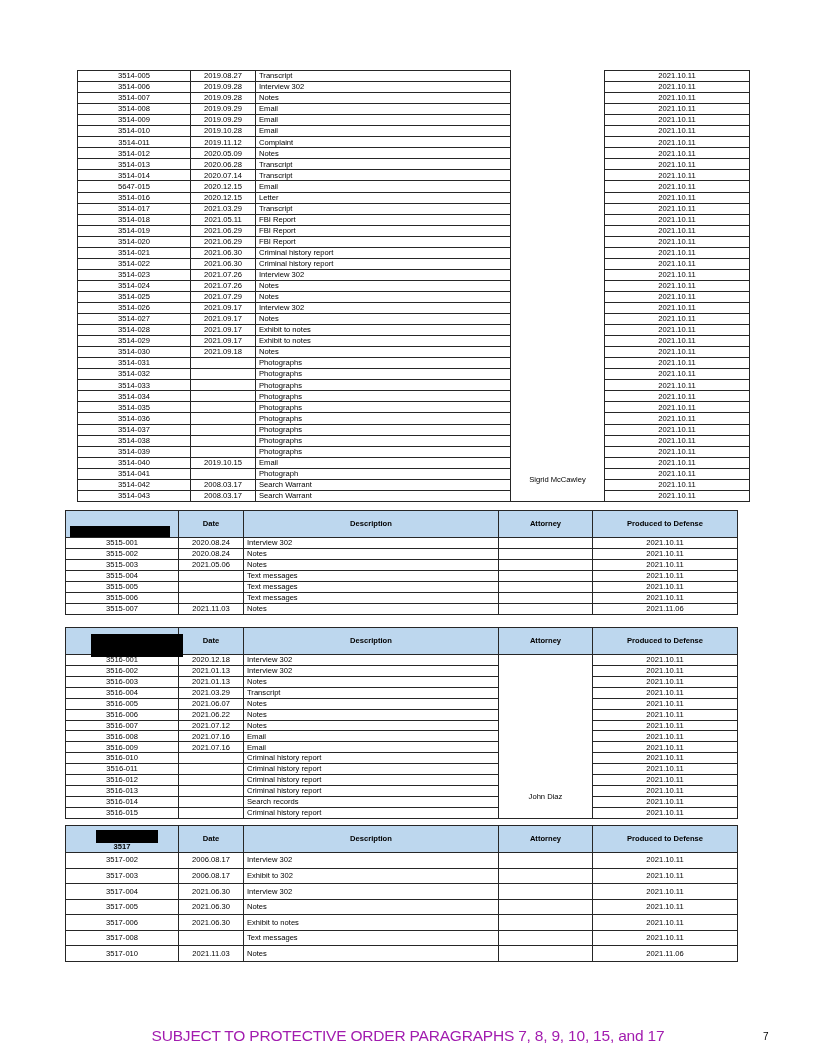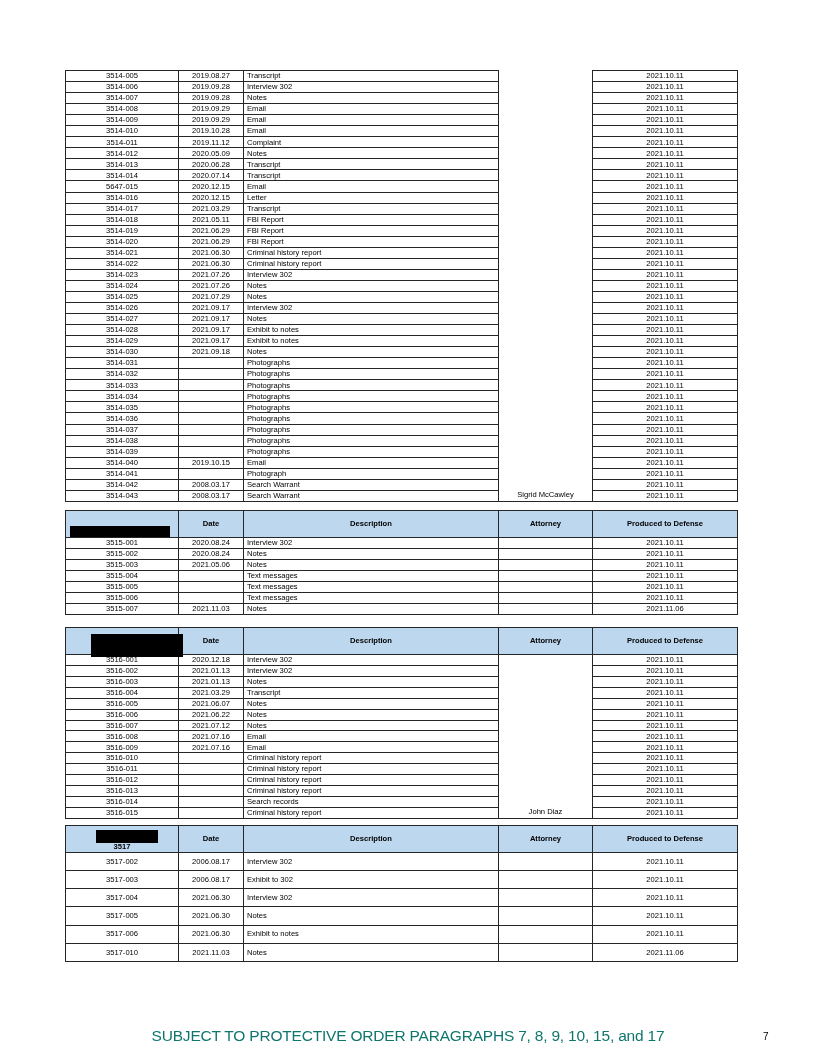--- a/index.html
+++ b/index.html
@@ -18,35 +18,35 @@
     overflow:hidden;white-space:nowrap;vertical-align:middle;
   }
   thead tr{height:27px;}
   thead th{background:#BDD7EE;font-weight:bold;text-align:center;}
   th.h-num{vertical-align:top;padding-top:17px;position:relative;}
   td.c-id{text-align:center;}
   td.c-date{text-align:center;}
   td.c-desc{text-align:left;padding-left:3px;}
   td.c-prod{text-align:center;}
   td.c-att{text-align:center;}
-  td.merged{vertical-align:bottom;text-align:center;padding-bottom:2px;}
+  td.merged{vertical-align:bottom;text-align:center;padding-bottom:17px;}
   
-  #sec0 table{border-top:none;}
+  #sec0 table{border-top:none;margin-left:12px;}
   #sec0 td.no-top{border-top:none;}
   #sec0{top:70px;}  #sec0 table{height:432px;}
   #sec1{top:510px;} #sec1 table{height:105px;}
   #sec2{top:627px;} #sec2 table{height:192px;}
   #sec3{top:825px;} #sec3 table{height:137px;}
   .redaction{position:absolute;background:#000;z-index:5;}
   .r1{left:70px;top:526px;width:100px;height:11px;}
   .r2{left:91px;top:634px;width:92px;height:23px;}
   .r3{left:96px;top:830px;width:62px;height:13px;}
   .footer{
     position:absolute;left:0;top:1027px;width:100%;text-align:center;
-    color:#0f766e;font-size:15.5px;letter-spacing:-0.2px;
+    color:#a21caf;font-size:15.5px;letter-spacing:-0.2px;
   }
   .pagenum{position:absolute;left:763px;top:1031px;font-size:10px;color:#000;}
 </style>
 </head>
 <body>
 
 <div class="page">
 
   <div class="section" id="sec0">
     <table>
@@ -531,20 +531,27 @@
             <td class="c-prod">2021.10.11</td>
           </tr>
           <tr>
             <td class="c-id">3517-006</td>
             <td class="c-date">2021.06.30</td>
             <td class="c-desc">Exhibit to notes</td>
             <td class="c-att"></td>
             <td class="c-prod">2021.10.11</td>
           </tr>
           <tr>
+            <td class="c-id">3517-008</td>
+            <td class="c-date"></td>
+            <td class="c-desc">Text messages</td>
+            <td class="c-att"></td>
+            <td class="c-prod">2021.10.11</td>
+          </tr>
+          <tr>
             <td class="c-id">3517-010</td>
             <td class="c-date">2021.11.03</td>
             <td class="c-desc">Notes</td>
             <td class="c-att"></td>
             <td class="c-prod">2021.11.06</td>
           </tr>
         </tbody>
     </table>
   </div>
 

